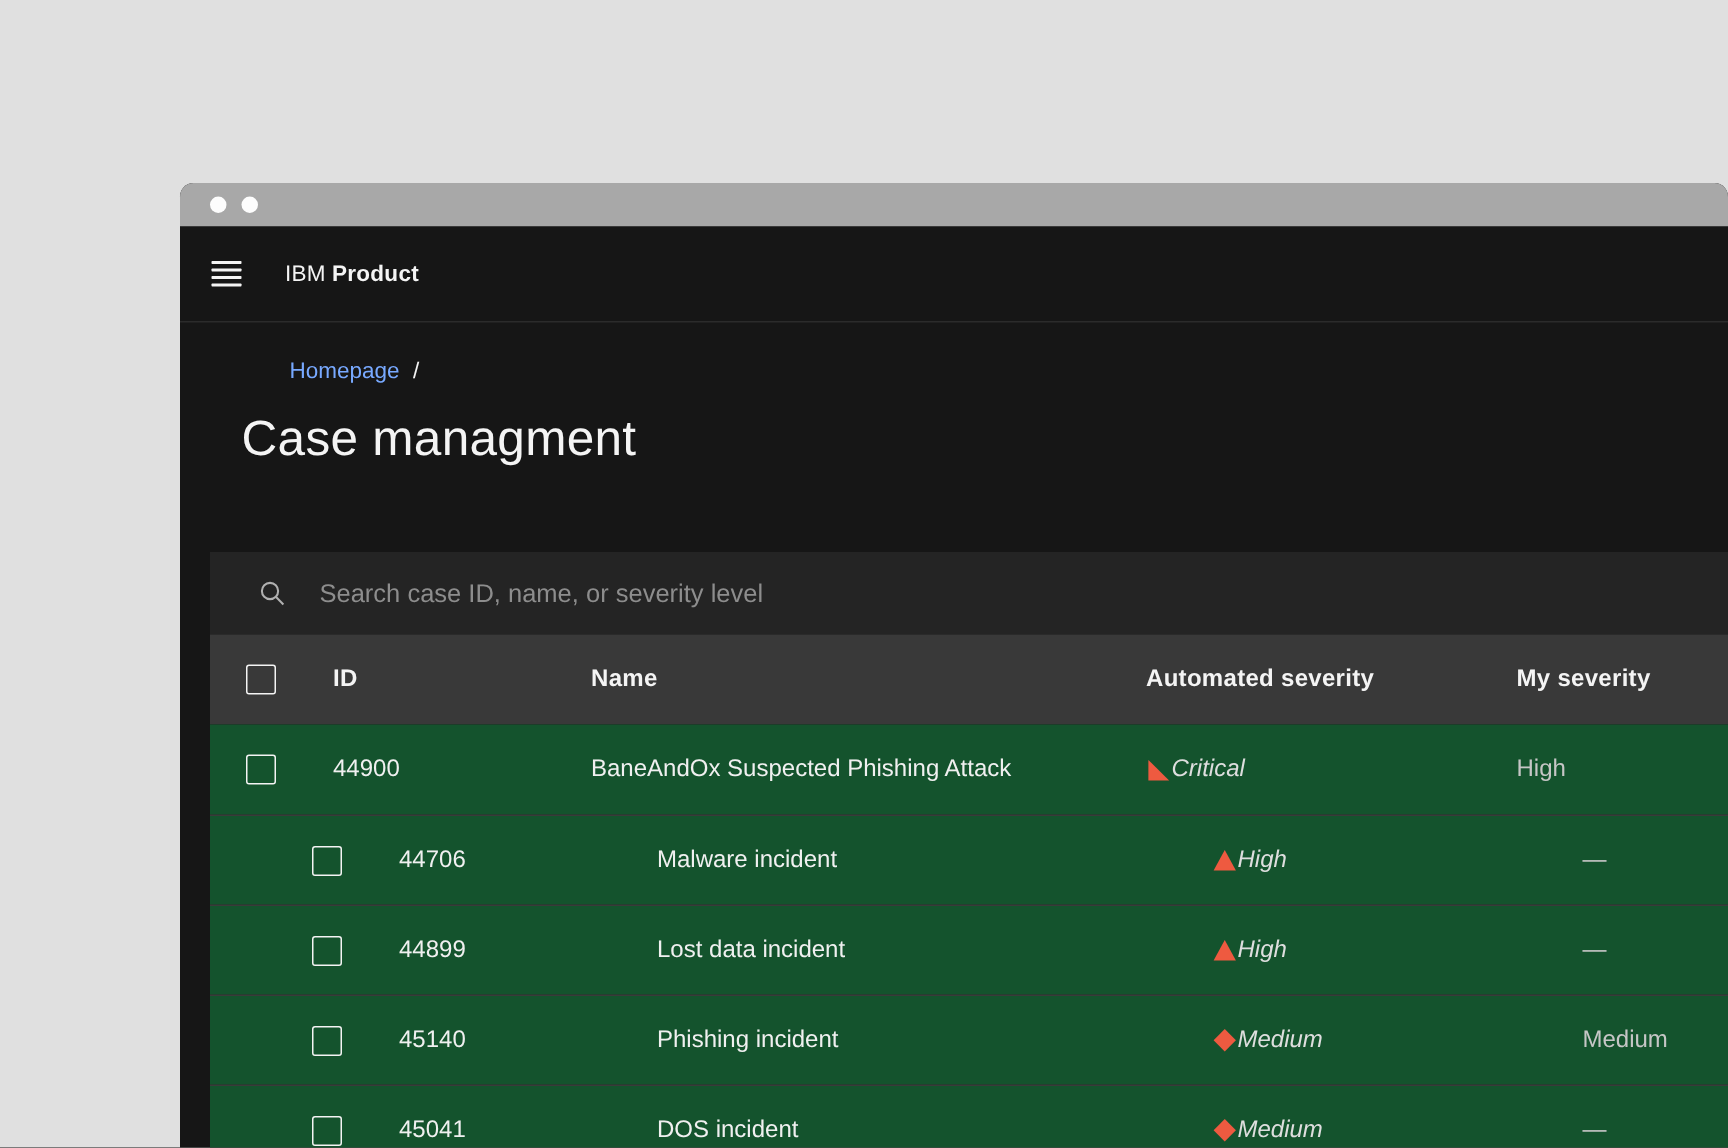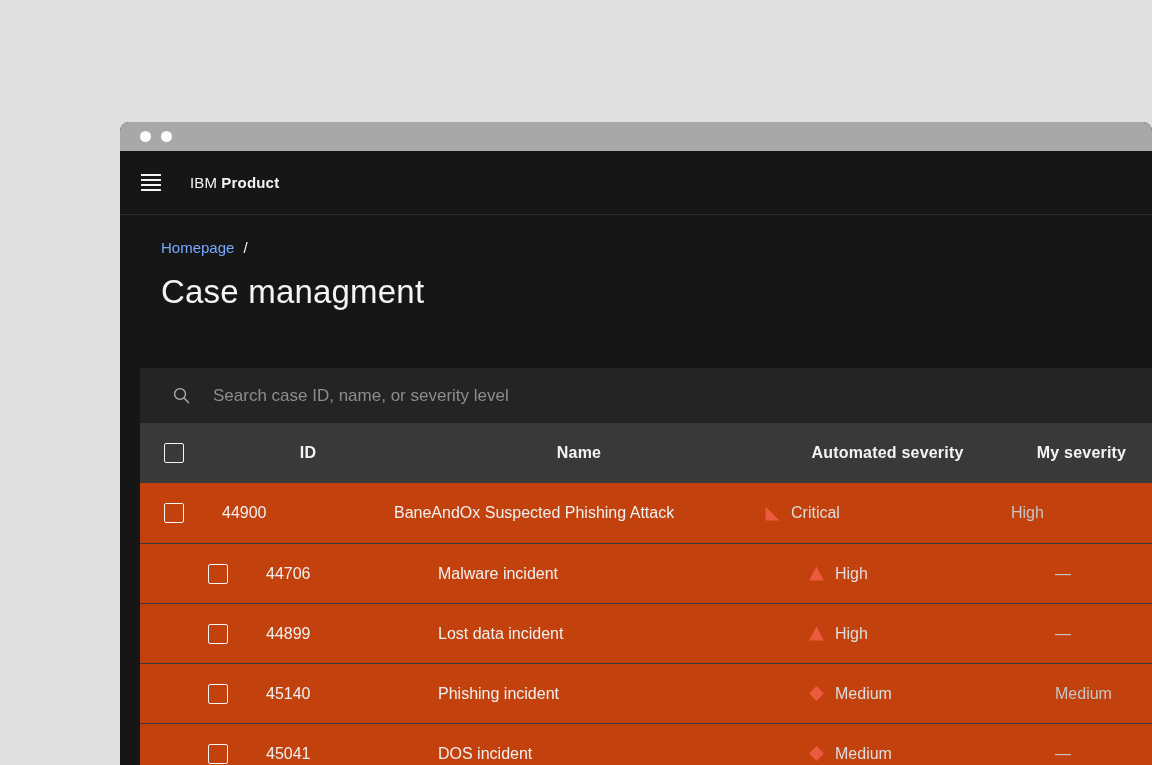--- a/index.html
+++ b/index.html
@@ -46,21 +46,21 @@
     letter-spacing: 0.2px; cursor: pointer;
   }
   .brand .bold { font-weight: 700; margin-left: 4px; }
 
   
   .content { position: relative; }
   .breadcrumb {
     margin: 24px 0 0 41px; font-size: 15px; line-height: 18px;
     display: flex; align-items: center;
   }
-  .crumb { color: var(--link, #78a9ff); text-decoration: none; cursor: pointer; }
+  .crumb { color: var(--link, #78a9ff); text-decoration: none; cursor: pointer; margin-left: 32px; }
   .crumb-sep { color: #f4f4f4; margin-left: 9px; }
   .page-title {
     margin: 14px 0 2px 41px;
     font-size: 33px; font-weight: 300; line-height: 42px;
     color: #f4f4f4; letter-spacing: 0.2px;
   }
 
   
   .panel { margin: 55px 0 0 20px; width: 1012px; }
 
@@ -80,36 +80,35 @@
   .grid-row {
     display: grid;
     grid-template-columns: 82px 172px 370px 247px 1fr;
     align-items: center;
     height: 60px;
   }
   .thead { background: #393939; }
   .th {
     font-size: 16px; font-weight: 700; color: #f4f4f4; letter-spacing: 0.2px;
     cursor: pointer;
-    text-align: center;
-  }
-  .tr { background: #c2410c; }
+  }
+  .tr { background: #14532d; }
   .tr + .tr { border-top: 1px solid #3a3a3a; padding-left: 44px; }
 
   .td-check { padding-left: 24px; }
   .checkbox {
     display: block; width: 20px; height: 20px;
     border: 1.6px solid #f4f4f4; border-radius: 2px;
     background: transparent; cursor: pointer;
   }
   .cell-id, .cell-name { font-size: 16px; color: #f0f0f0; }
   .cell-sev { display: flex; align-items: center; }
   .sev-icon { width: 17px; height: 17px; flex: 0 0 auto; }
   .sev-icon polygon { fill: var(--sev, #ee5a40); }
-  .sev-label { margin-left: 10px; font-size: 16px; color: #dedede; }
+  .sev-label { font-size: 16px; color: #dedede; font-style: italic; }
   .cell-mysev { font-size: 16px; color: #c6c6c6; }
 </style>
 </head>
 <body>
 
 <div class="stage">
   <div class="window">
 
     <div class="titlebar">
       <span class="dot"></span>

